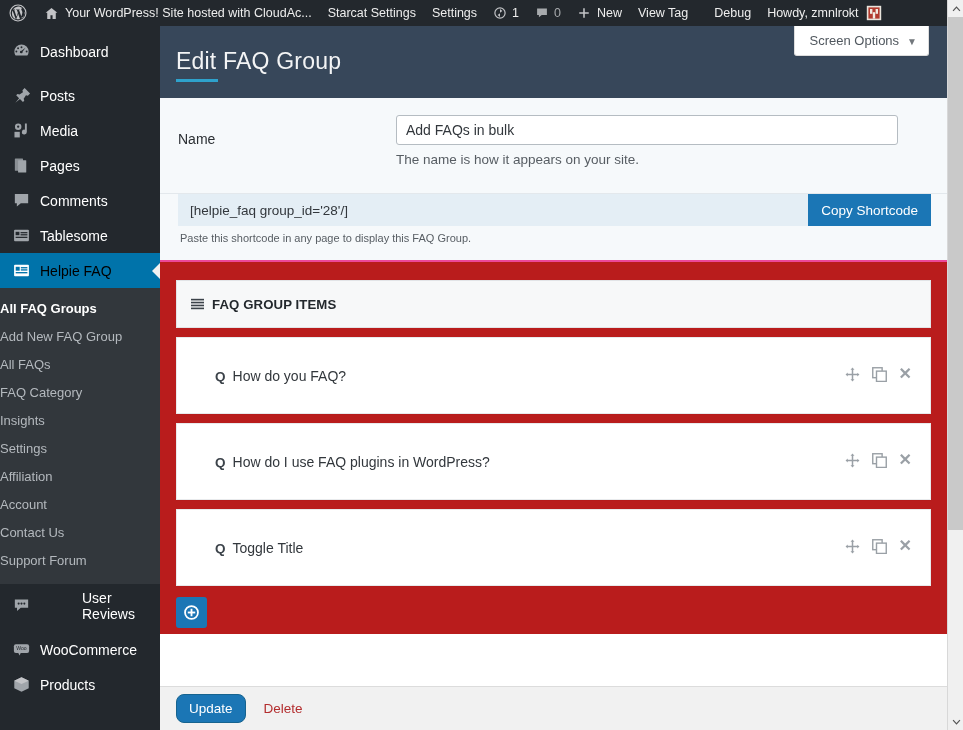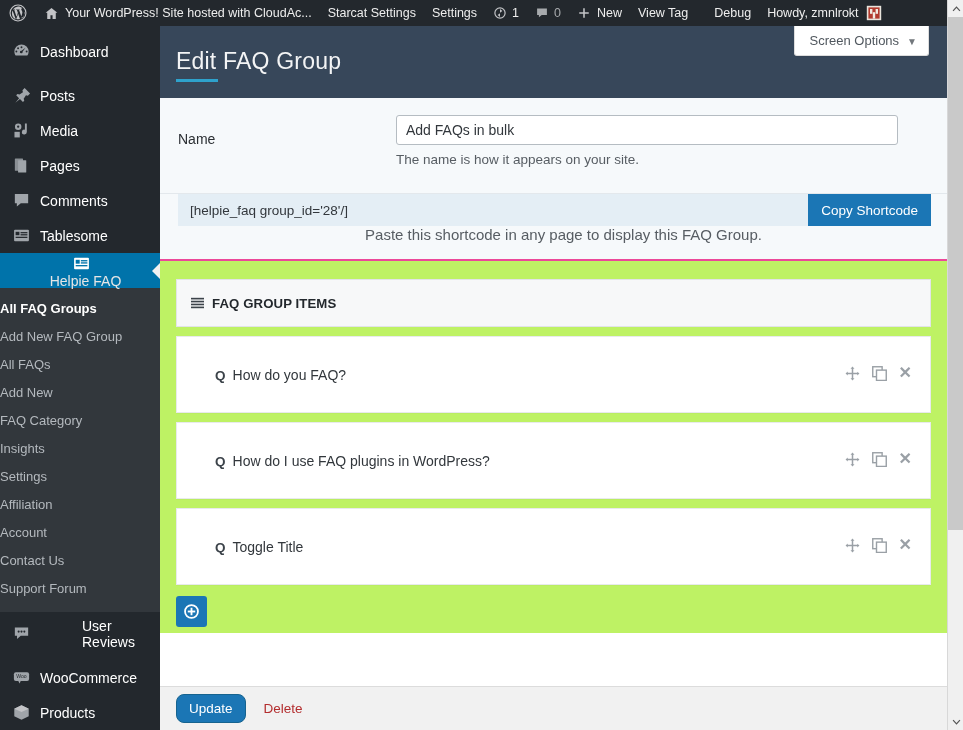--- a/index.html
+++ b/index.html
@@ -58,23 +58,22 @@
   }
   .menu-item .mi-ic {
     width: 20px; height: 20px;
     margin-right: 9px;
     display: flex; align-items:center; justify-content:center;
     flex: 0 0 20px;
   }
   .menu-item .mi-ic svg { display:block; }
   .menu-item.current {
     background: #0073aa;
-    color: #e5e5e5;
+    color: #000000;
     font-weight: 400;
-    flex-direction: column;
   }
   .menu-item.current .arrow {
     position: absolute; right: 0; top: 50%;
     margin-top: -8px;
     width: 0; height: 0;
     border-top: 8px solid transparent;
     border-bottom: 8px solid transparent;
     border-right: 8px solid #f1f1f1;
   }
   .menu-sep { height: 9px; background:#23282d; }
@@ -186,29 +185,28 @@
     color: #fff;
     font-size: 13.5px;
     height: 32px;
     padding: 0 13px;
     display:flex; align-items:center;
     border: none;
     cursor: pointer;
     font-family: "Liberation Sans", sans-serif;
   }
   #shorthelp {
-    margin: 0 0 0 18px;
-    font-size: 15px;
+    margin: 6px 0 0 18px;
+    font-size: 11px;
     color: #575d63;
-    text-align: center;
   }
 
   
   #itemsarea {
-    background: #bef264;
+    background: #b91c1c;
     padding: 18px 16px 0 16px;
     height: 372px;
   }
   #itemshead {
     background: #f7f8f9;
     border: 1px solid #e2e4e7;
     height: 48px;
     display: flex; align-items: center;
     padding-left: 14px;
   }
@@ -473,21 +471,20 @@
       </svg>
     </span>
     <span>Helpie FAQ</span>
     <span class="arrow"></span>
   </div>
 
   <div class="submenu">
     <span class="sub-item cur">All FAQ Groups</span>
     <span class="sub-item">Add New FAQ Group</span>
     <span class="sub-item">All FAQs</span>
-    <span class="sub-item">Add New</span>
     <span class="sub-item">FAQ Category</span>
     <span class="sub-item">Insights</span>
     <span class="sub-item">Settings</span>
     <span class="sub-item">Affiliation</span>
     <span class="sub-item">Account</span>
     <span class="sub-item">Contact Us</span>
     <span class="sub-item">Support Forum</span>
   </div>
 
   <div class="menu-item" style="margin-top:4px;gap:42px;">

